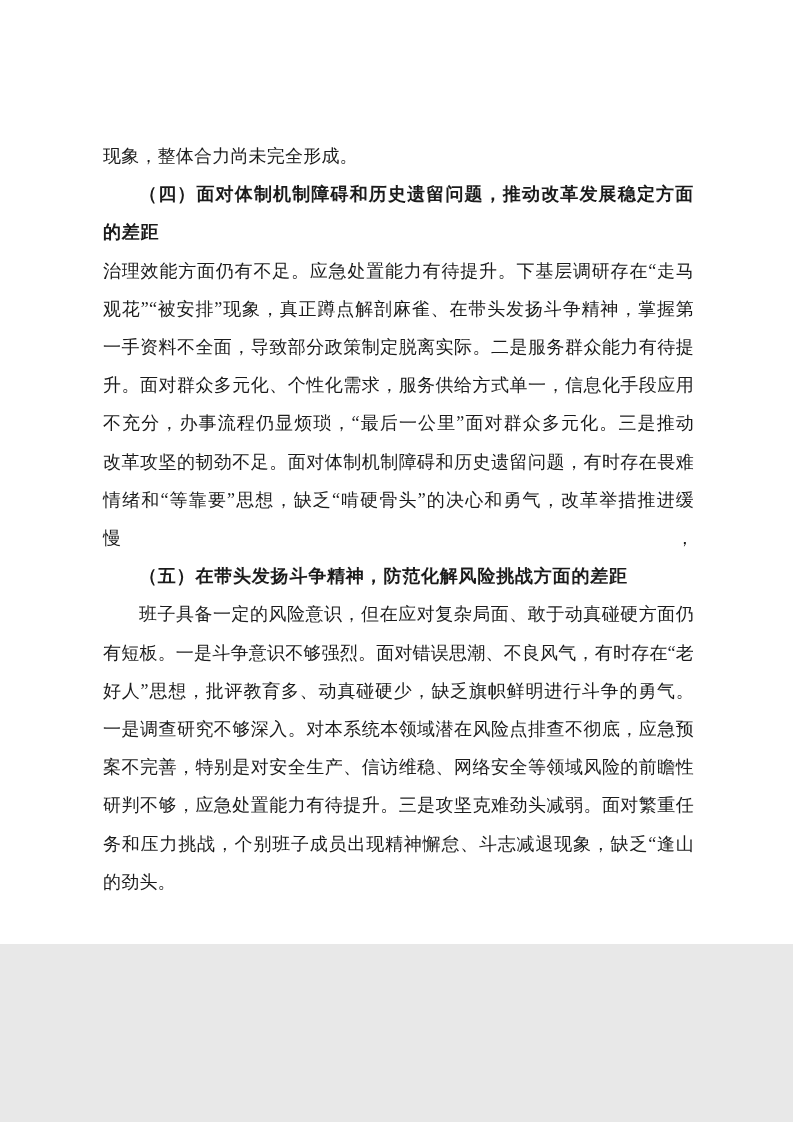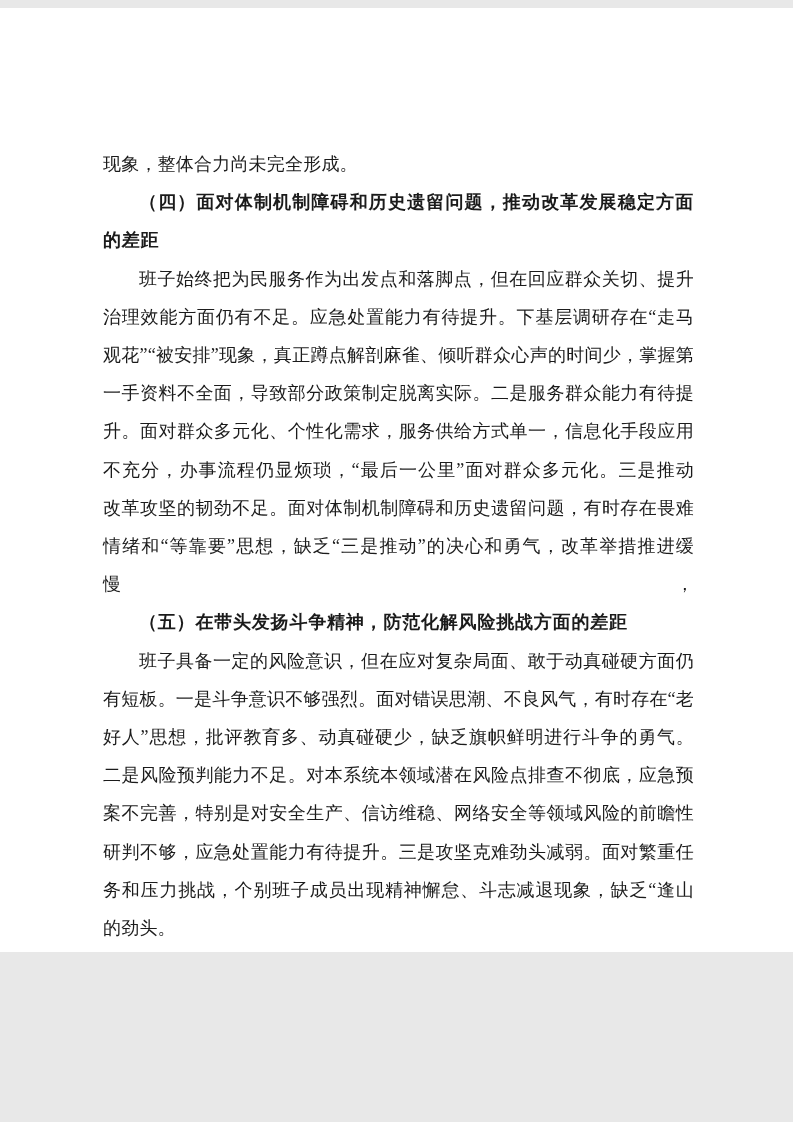--- a/index.html
+++ b/index.html
@@ -4,21 +4,21 @@
 <style>
   html, body {
     margin: 0;
     padding: 0;
     background: #e8e8e8;
   }
   .page {
     position: relative;
     width: 793px;
     height: 944px;
-    margin: 8px auto;
+    margin: 0 auto;
     background: #ffffff;
     overflow: hidden;
     font-family: "Liberation Serif", "DejaVu Serif", serif;
     color: #1b1b1b;
   }
   .text-block {
     position: absolute;
     left: 103px;
     top: 137px;
     width: 591px;
@@ -58,33 +58,32 @@
   }
 </style>
 </head>
 <body>
 
 <div class="page">
   <div class="text-block">
     <div class="ln ll">现象，整体合力尚未完全形成。</div>
     <div class="ln j ind hd">（四）面对体制机制障碍和历史遗留问题，推动改革发展稳定方面</div>
     <div class="ln ll hd">的差距</div>
-    <div class="ln j ind">班子始终把为民服务作为出发点和落脚点，但在回应群众关切、提升</div>
     <div class="ln j">治理效能方面仍有不足。应急处置能力有待提升。下基层调研存在“走马</div>
-    <div class="ln j">观花”“被安排”现象，真正蹲点解剖麻雀、倾听群众心声的时间少，掌握第</div>
+    <div class="ln j">观花”“被安排”现象，真正蹲点解剖麻雀、在带头发扬斗争精神，掌握第</div>
     <div class="ln j">一手资料不全面，导致部分政策制定脱离实际。二是服务群众能力有待提</div>
     <div class="ln j">升。面对群众多元化、个性化需求，服务供给方式单一，信息化手段应用</div>
     <div class="ln j">不充分，办事流程仍显烦琐，“最后一公里”面对群众多元化。三是推动</div>
     <div class="ln j">改革攻坚的韧劲不足。面对体制机制障碍和历史遗留问题，有时存在畏难</div>
-    <div class="ln j">情绪和“等靠要”思想，缺乏“三是推动”的决心和勇气，改革举措推进缓慢，</div>
+    <div class="ln j">情绪和“等靠要”思想，缺乏“啃硬骨头”的决心和勇气，改革举措推进缓慢，</div>
     <div class="ln ll ind hd">（五）在带头发扬斗争精神，防范化解风险挑战方面的差距</div>
     <div class="ln j ind">班子具备一定的风险意识，但在应对复杂局面、敢于动真碰硬方面仍</div>
     <div class="ln j">有短板。一是斗争意识不够强烈。面对错误思潮、不良风气，有时存在“老</div>
     <div class="ln j">好人”思想，批评教育多、动真碰硬少，缺乏旗帜鲜明进行斗争的勇气。</div>
-    <div class="ln j">二是风险预判能力不足。对本系统本领域潜在风险点排查不彻底，应急预</div>
+    <div class="ln j">一是调查研究不够深入。对本系统本领域潜在风险点排查不彻底，应急预</div>
     <div class="ln j">案不完善，特别是对安全生产、信访维稳、网络安全等领域风险的前瞻性</div>
     <div class="ln j">研判不够，应急处置能力有待提升。三是攻坚克难劲头减弱。面对繁重任</div>
     <div class="ln j">务和压力挑战，个别班子成员出现精神懈怠、斗志减退现象，缺乏“逢山</div>
     <div class="ln ll">的劲头。</div>
   </div>
 
   <div class="page-number">— 3 —</div>
 </div>
 
 </body></html>

